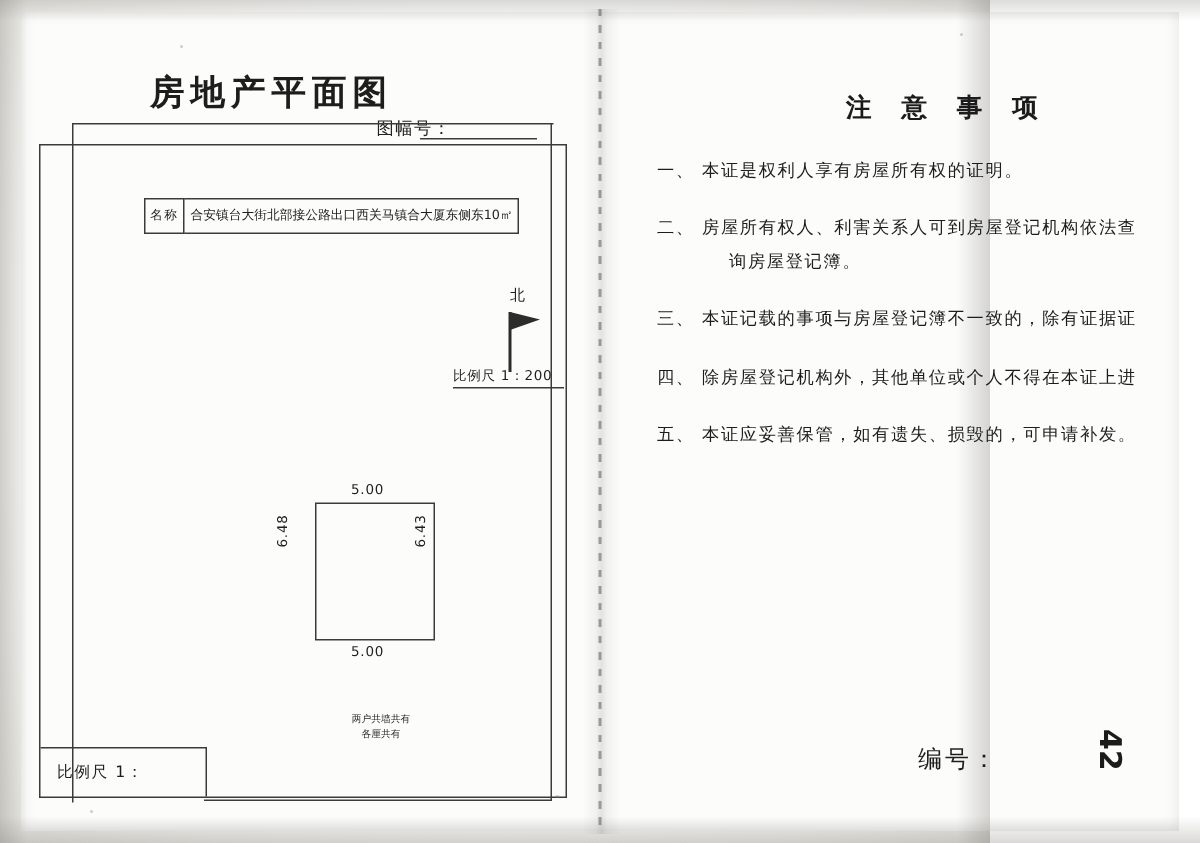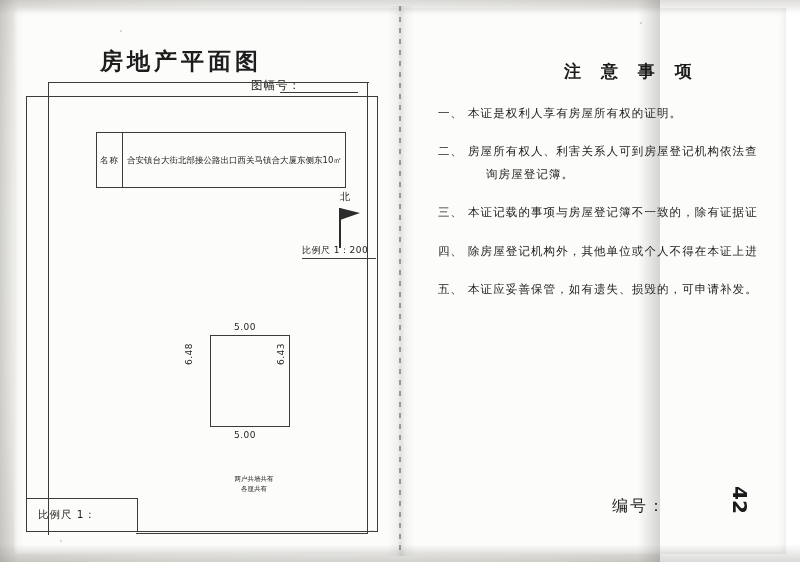--- a/index.html
+++ b/index.html
@@ -136,21 +136,21 @@
   #info-table {
     position: absolute;
     left: 78px; top: 122px;
     width: 240px;
     border-collapse: collapse;
     font-size: 8.5px;
     color: #1e1e1e;
   }
   #info-table td {
     border: 1px solid #3b3b3b;
-    padding: 20px 3px;
+    padding: 4px 3px;
     line-height: 1.25;
     height: 14px;
     white-space: nowrap;
     overflow: hidden;
   }
   .ct-key { width: 34px; text-align: center; letter-spacing: 1px; }
   .ct-val { text-align: right; padding-left: 4px !important; }
   .ct-key2 { width: 30px; text-align: center; letter-spacing: 1px; }
 
   

